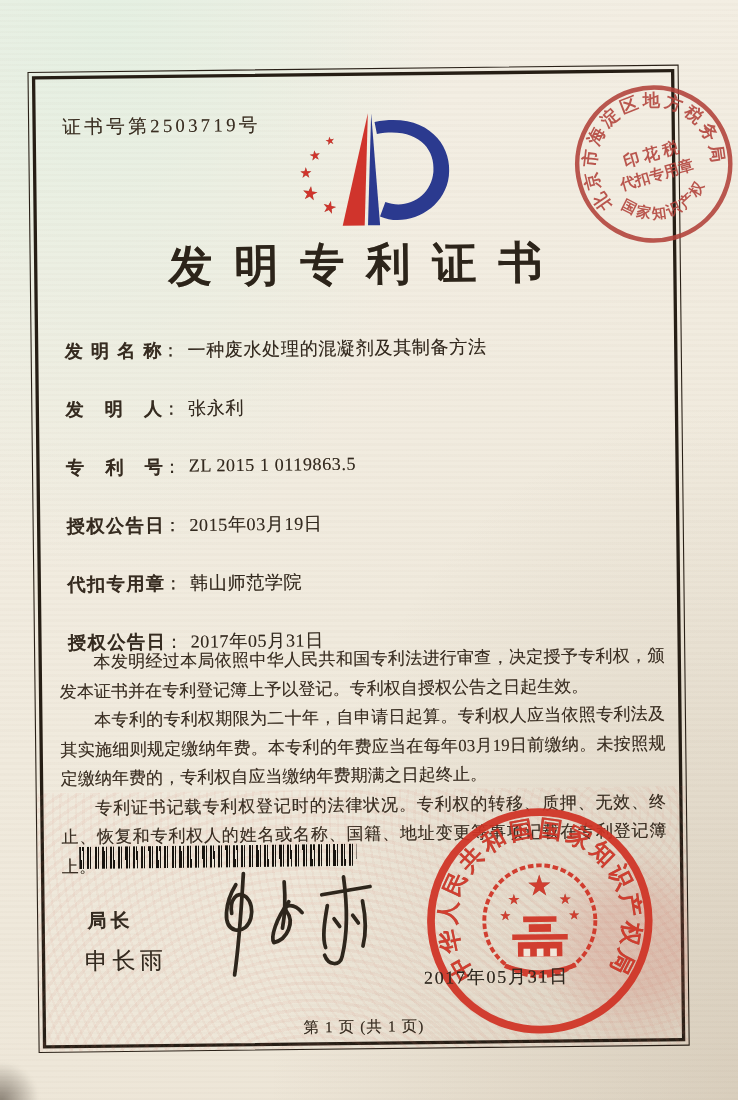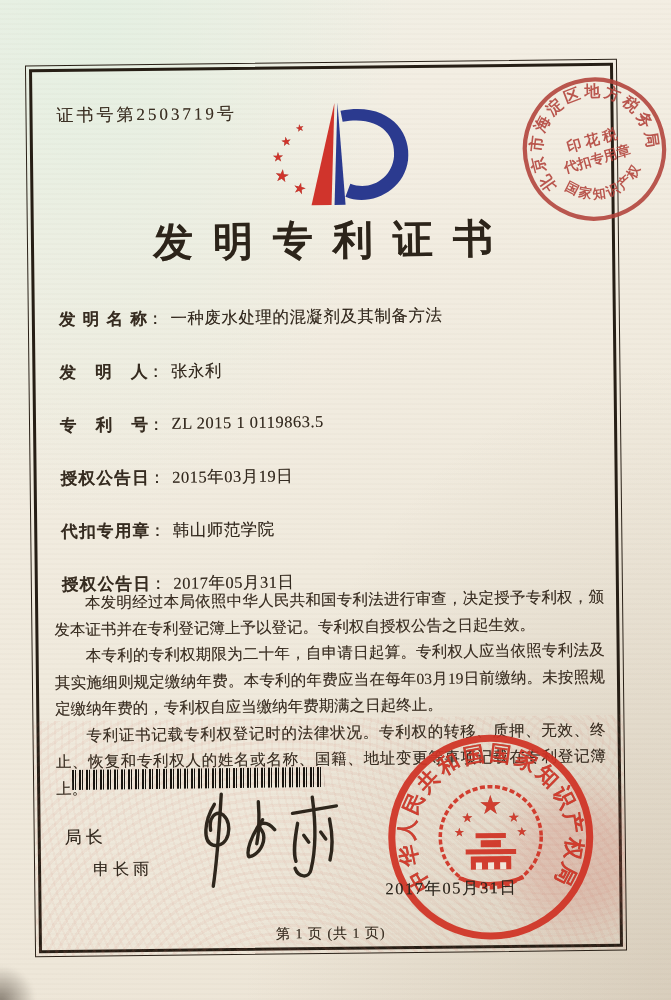--- a/index.html
+++ b/index.html
@@ -49,22 +49,22 @@
     line-height:26.5px;text-align:justify;color:#3a2f24;}
   .body-text p{margin:0;text-indent:2em;}
   
   .barcode{position:absolute;left:38px;top:704px;width:252px;height:20px;
     background-image:repeating-linear-gradient(90deg,
       #17130e 0 2px,rgba(0,0,0,0) 2px 3px,
       #17130e 3px 4px,rgba(0,0,0,0) 4px 7px,
       #17130e 7px 9px,rgba(0,0,0,0) 9px 10px,
       #17130e 10px 11px,rgba(0,0,0,0) 11px 14px);}
   
-  .director-title{position:absolute;left:30px;top:760px;font-size:17px;letter-spacing:4px;}
-  .director-name{position:absolute;left:58px;top:794px;font-size:16px;letter-spacing:4px;}
+  .director-title{position:absolute;left:45px;top:760px;font-size:17px;letter-spacing:4px;font-weight:bold;}
+  .director-name{position:absolute;left:42px;top:794px;font-size:21px;letter-spacing:4px;}
   .sig{position:absolute;left:150px;top:726px;}
   .seal{position:absolute;left:350px;top:670px;}
   .seal-date{position:absolute;left:350px;top:816px;font-size:16.5px;letter-spacing:1.5px;
     color:#2e2820;z-index:5;}
   .footer{position:absolute;left:0;top:862px;width:100%;text-align:center;font-size:14px;
     letter-spacing:1px;color:#3a3025;}
 </style>
 </head>
 <body>
 

